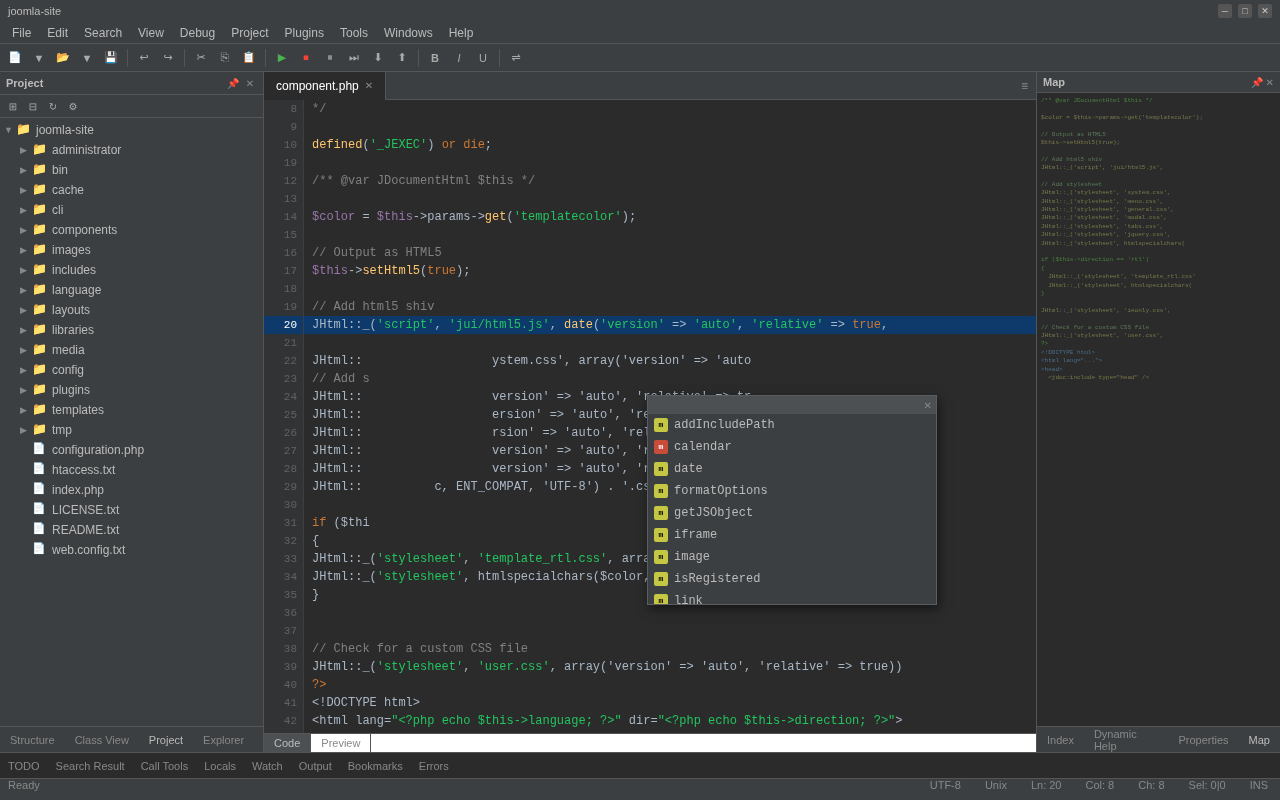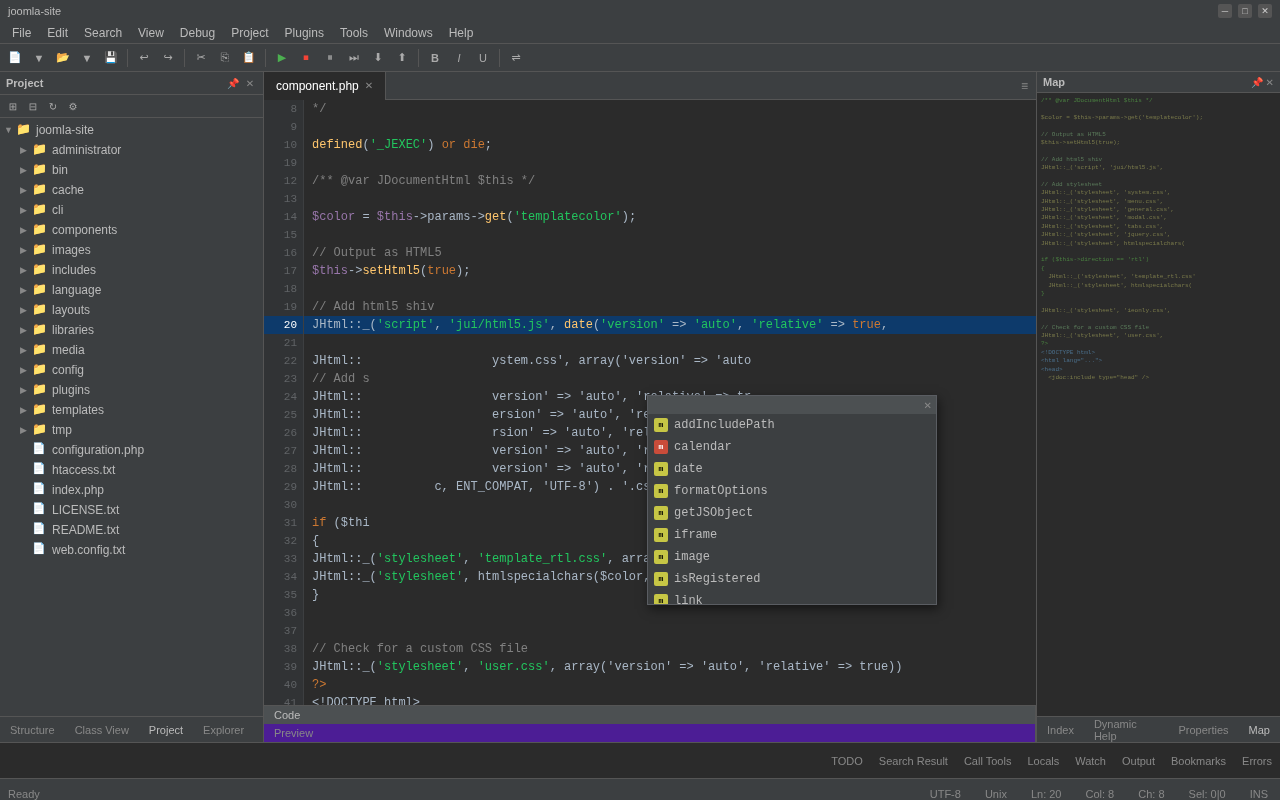--- a/index.html
+++ b/index.html
@@ -72,34 +72,34 @@
     .autocomplete-list { max-height: 190px; overflow-y: auto; }
     .ac-item { display: flex; align-items: center; padding: 2px 6px; font-size: 12px; font-family: 'Courier New', monospace; color: #bbb; cursor: pointer; gap: 6px; height: 22px; }
 
     
     .map-panel { width: 244px; background: #3c3f41; border-left: 1px solid #555; display: flex; flex-direction: column; }
     .map-header { padding: 4px 6px; border-bottom: 1px solid #555; display: flex; align-items: center; justify-content: space-between; }
     .map-title { font-size: 11px; color: #bbb; font-weight: bold; }
     .map-content { flex: 1; background: #2b2b2b; overflow: hidden; position: relative; }
 
     
-    .bottom-panel { background: #2b2b2b; height: 36px; display: flex; align-items: center; padding: 0 8px; gap: 16px; border-top: 1px solid #555; justify-content: flex-end; }
+    .bottom-panel { background: #2b2b2b; height: 26px; display: flex; align-items: center; padding: 0 8px; gap: 16px; border-top: 1px solid #555; }
     .bp-tab { font-size: 11px; color: #888; cursor: pointer; }
 
     
-    .statusbar { background: #3c3f41; height: 22px; display: flex; align-items: flex-end; padding: 0 8px; border-top: 1px solid #555; font-size: 11px; color: #888; gap: 16px; }
+    .statusbar { background: #3c3f41; height: 22px; display: flex; align-items: flex-start; padding: 0 8px; border-top: 1px solid #555; font-size: 11px; color: #888; gap: 16px; }
     .statusbar-left { flex: 1; }
     .statusbar-right { display: flex; gap: 16px; }
     .status-item { padding: 0 4px; }
 
     
     .nav-tabs-row { background: #3c3f41; display: flex; align-items: center; border-top: 1px solid #555; height: 26px; }
     .nav-tab { padding: 4px 10px; font-size: 11px; color: #888; cursor: pointer; }
     .nav-tab.active { color: #bbb; }
-    .editor-bottom-tabs { display: flex; background: #4c1d95; border-top: 1px solid #555; flex-direction: column; }
+    .editor-bottom-tabs { display: flex; background: #ffffff; border-top: 1px solid #555; }
     .ebt { padding: 3px 10px; font-size: 11px; color: #888; cursor: pointer; border-right: 1px solid #555; }
     .ebt.active { color: #bbb; background: #4c5052; }
 
     
     ::-webkit-scrollbar { width: 8px; height: 8px; }
     ::-webkit-scrollbar-track { background: #2b2b2b; }
     ::-webkit-scrollbar-thumb { background: #555; border-radius: 2px; }
 
     
     .highlight-20 { background: #0d3a6b; }

